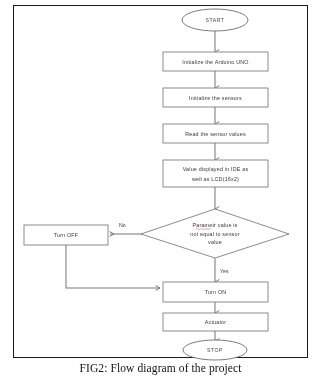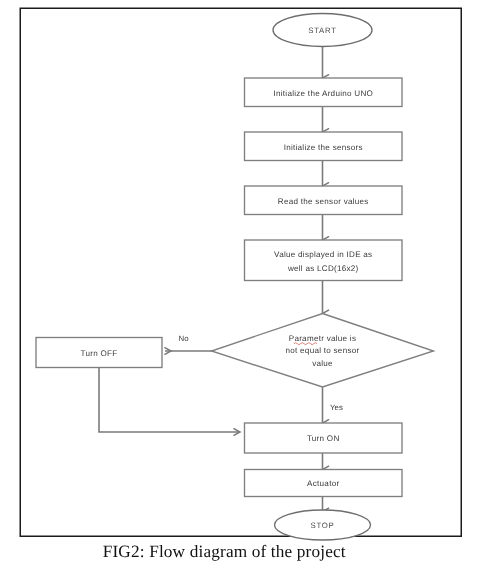--- a/index.html
+++ b/index.html
@@ -40,21 +40,21 @@
   .diagram-canvas {
     position: absolute;
     left: 0;
     top: 0;
     width: 329px;
     height: 389px;
   }
 
   .caption {
     position: absolute;
-    left: 2px;
+    left: 13px;
     top: 362px;
     width: 295px;
     text-align: center;
     font-family: "Liberation Serif", serif;
     font-size: 11.5px;
     color: #111111;
     letter-spacing: 0.1px;
     white-space: nowrap;
   }
 

